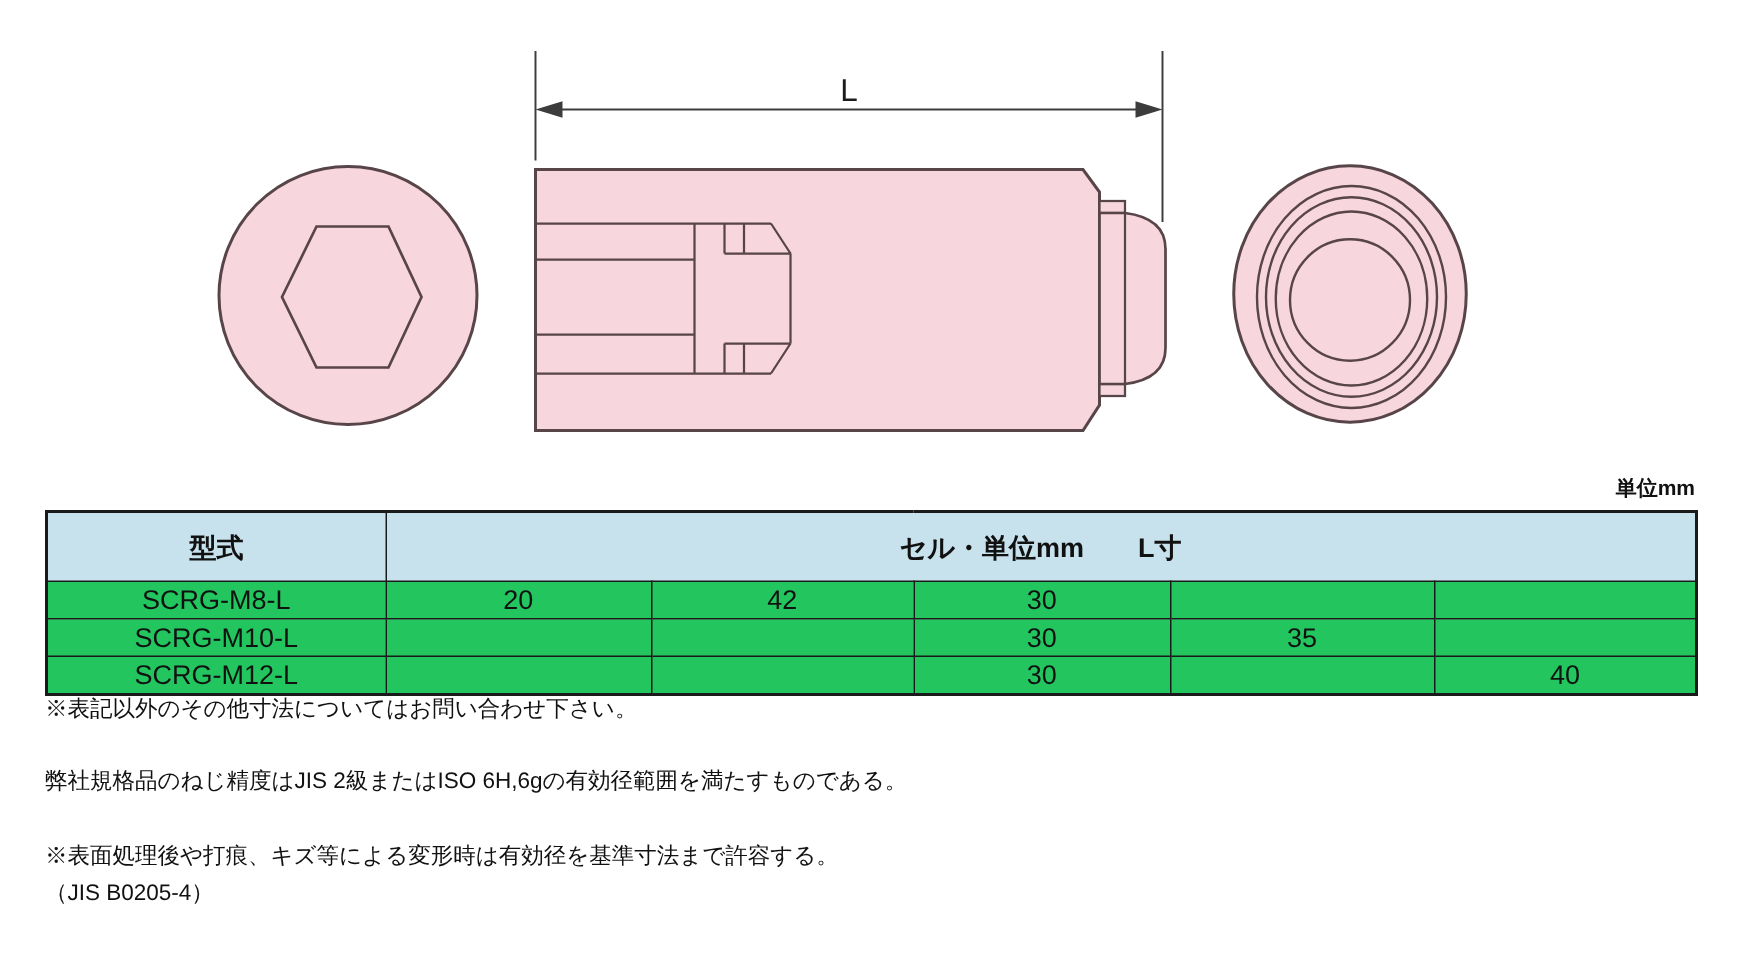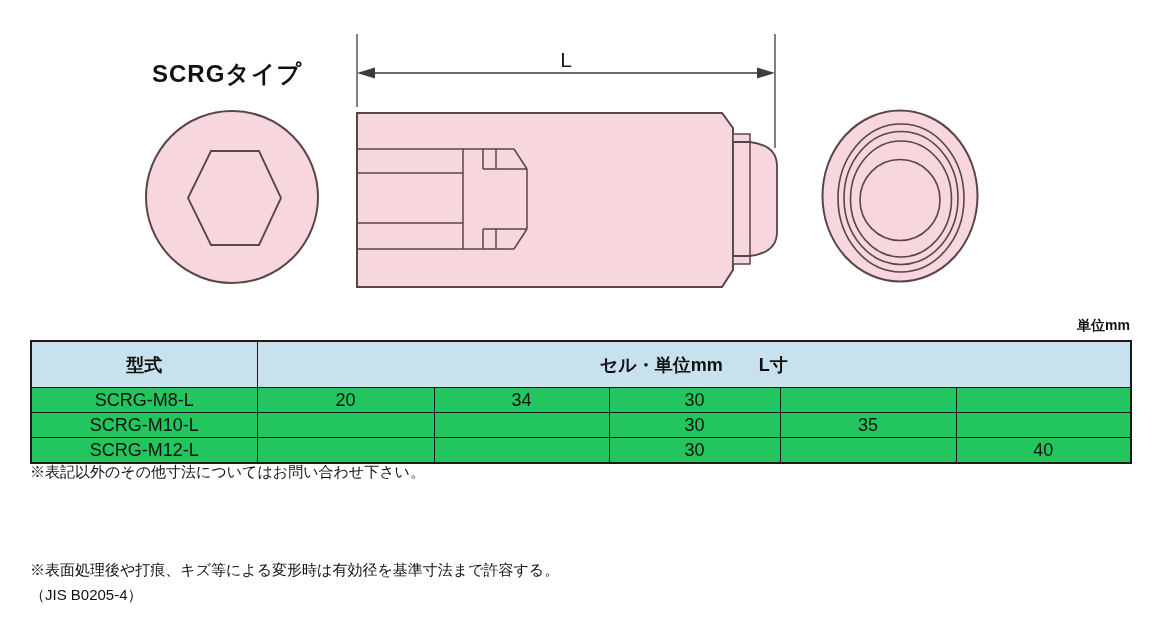--- a/index.html
+++ b/index.html
@@ -24,21 +24,20 @@
   table.spec td{height:24px;font-weight:normal;background:#22c55e;}
 
   .note{position:absolute;left:30px;font-size:15px;font-weight:normal;white-space:nowrap;}
   .n0{top:463px;} .n1{top:511px;} .n2{top:536px;} .n3{top:561px;} .n4{top:586px;}
 </style>
 </head>
 <body>
 
 <div id="page">
 
-  <div class="title">SCRGタイプ</div>
 
   <svg width="1174" height="320" viewBox="0 0 1174 320" style="position:absolute;left:0;top:0;">
 
     <g>
       <circle class="draw-fill" cx="232" cy="197" r="86" stroke-width="2"></circle>
       <polygon class="draw-line" stroke-width="1.8" points="188,198 211,151 259,151 281,198 259,245 211,245"></polygon>
     </g>
 
     <g>
       <path class="draw-fill" stroke-width="2" d="M357,113 L722,113 L733,128 L733,270 L722,287 L357,287 Z"></path>
@@ -78,21 +77,21 @@
         <col style="width:175px">
     </colgroup>
     <tbody>
         <tr>
       <th>型式</th>
       <th colspan="5">セル・単位mm　　L寸</th>
     </tr>
     <tr>
       <td>SCRG-M8-L</td>
       <td>20</td>
-      <td>34</td>
+      <td>42</td>
       <td>30</td>
       <td></td>
       <td></td>
     </tr>
     <tr>
       <td>SCRG-M10-L</td>
       <td></td>
       <td></td>
       <td>30</td>
       <td>35</td>
@@ -103,16 +102,17 @@
       <td></td>
       <td></td>
       <td>30</td>
       <td></td>
       <td>40</td>
     </tr>
   </tbody>
     </table>
 
   <div class="note n0">※表記以外のその他寸法についてはお問い合わせ下さい。</div>
+  <div class="note n1">弊社規格品のねじ精度はJIS 2級またはISO 6H,6gの有効径範囲を満たすものである。</div>
   <div class="note n3">※表面処理後や打痕、キズ等による変形時は有効径を基準寸法まで許容する。</div>
   <div class="note n4">（JIS B0205-4）</div>
 
 </div>
 
 </body></html>

